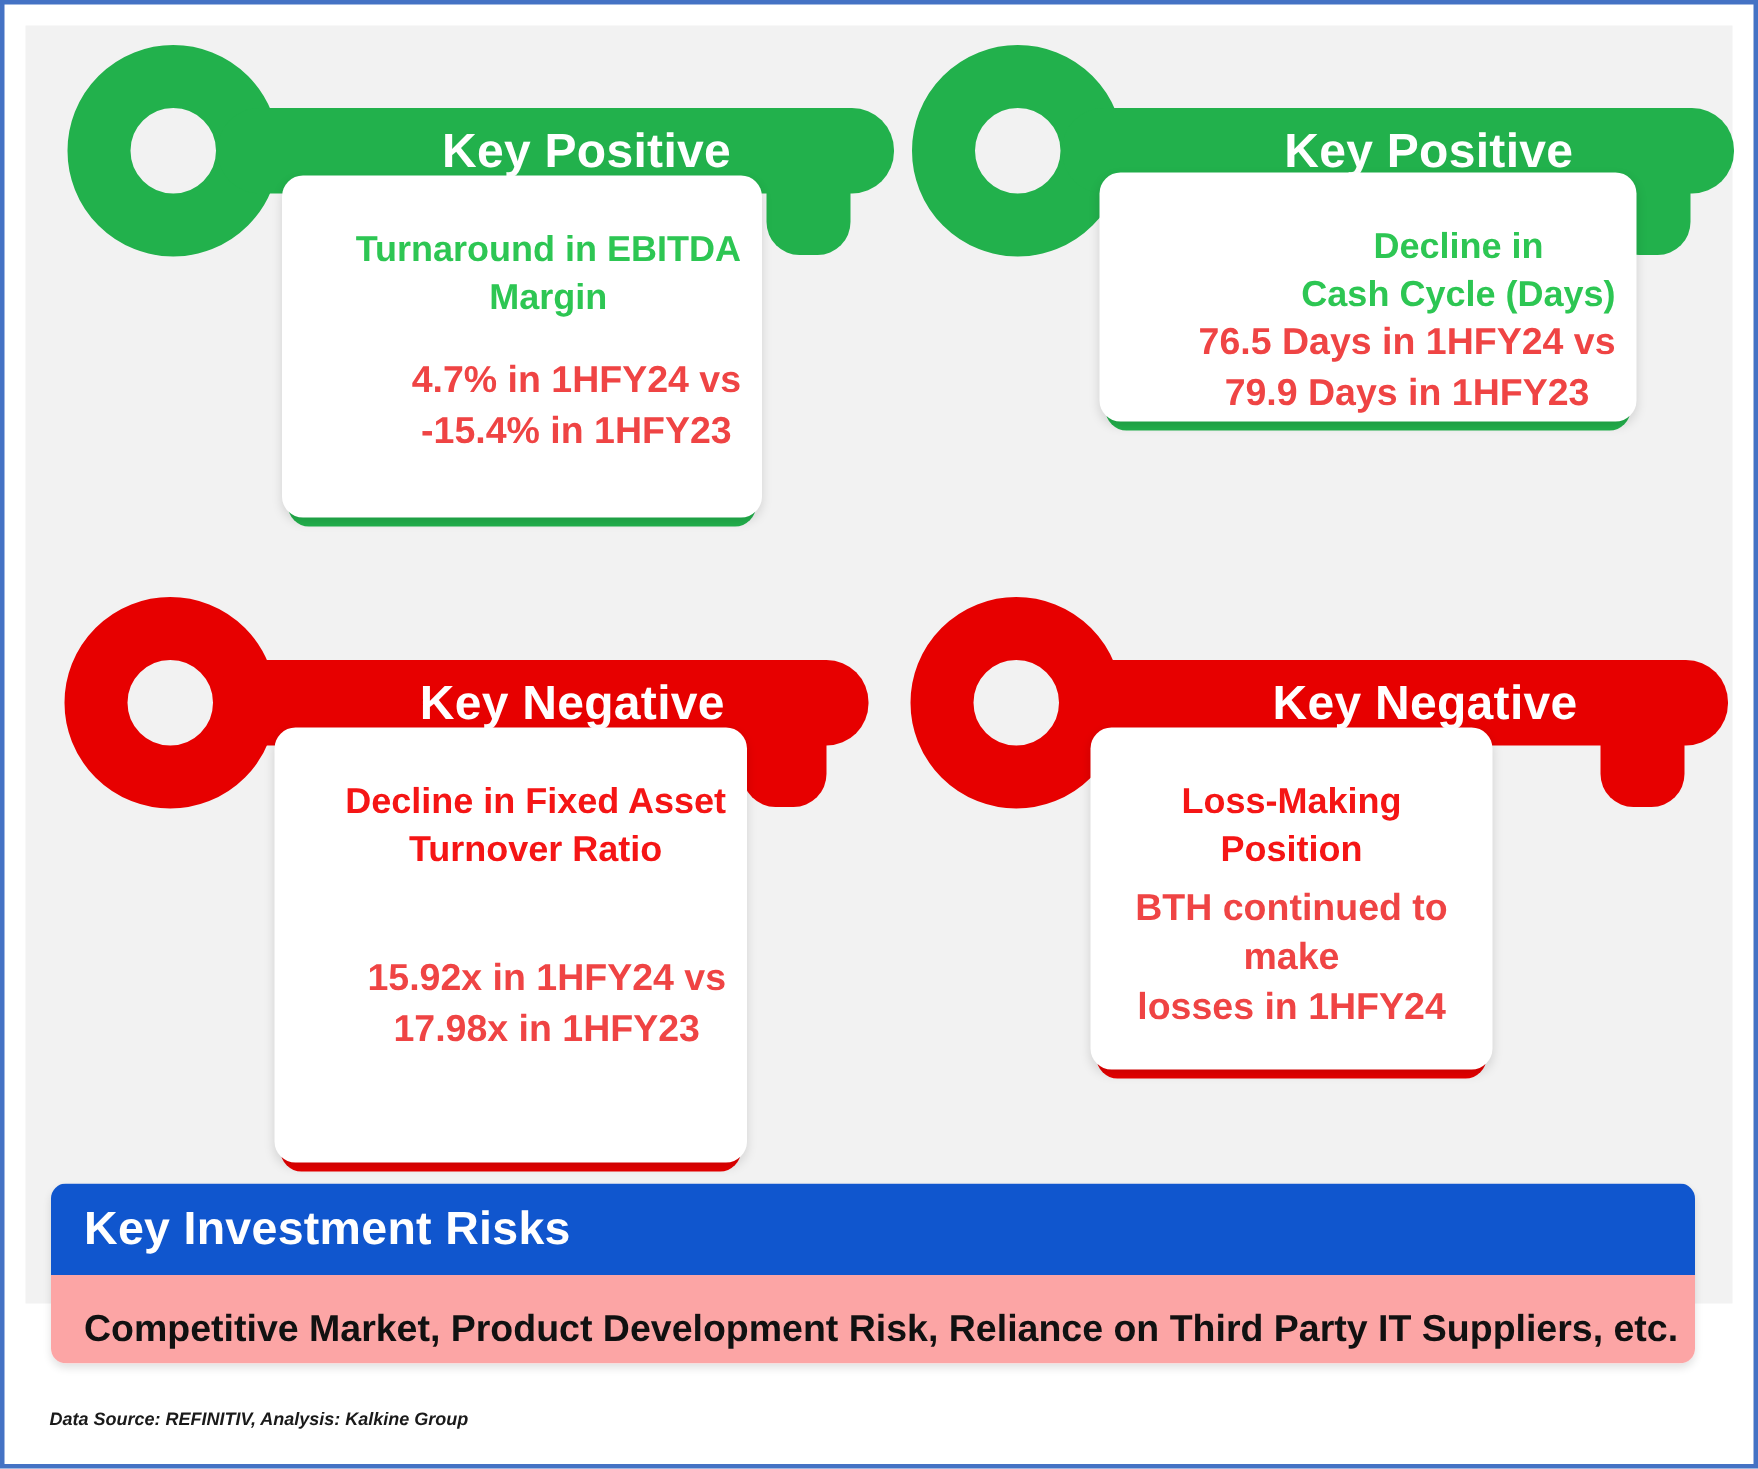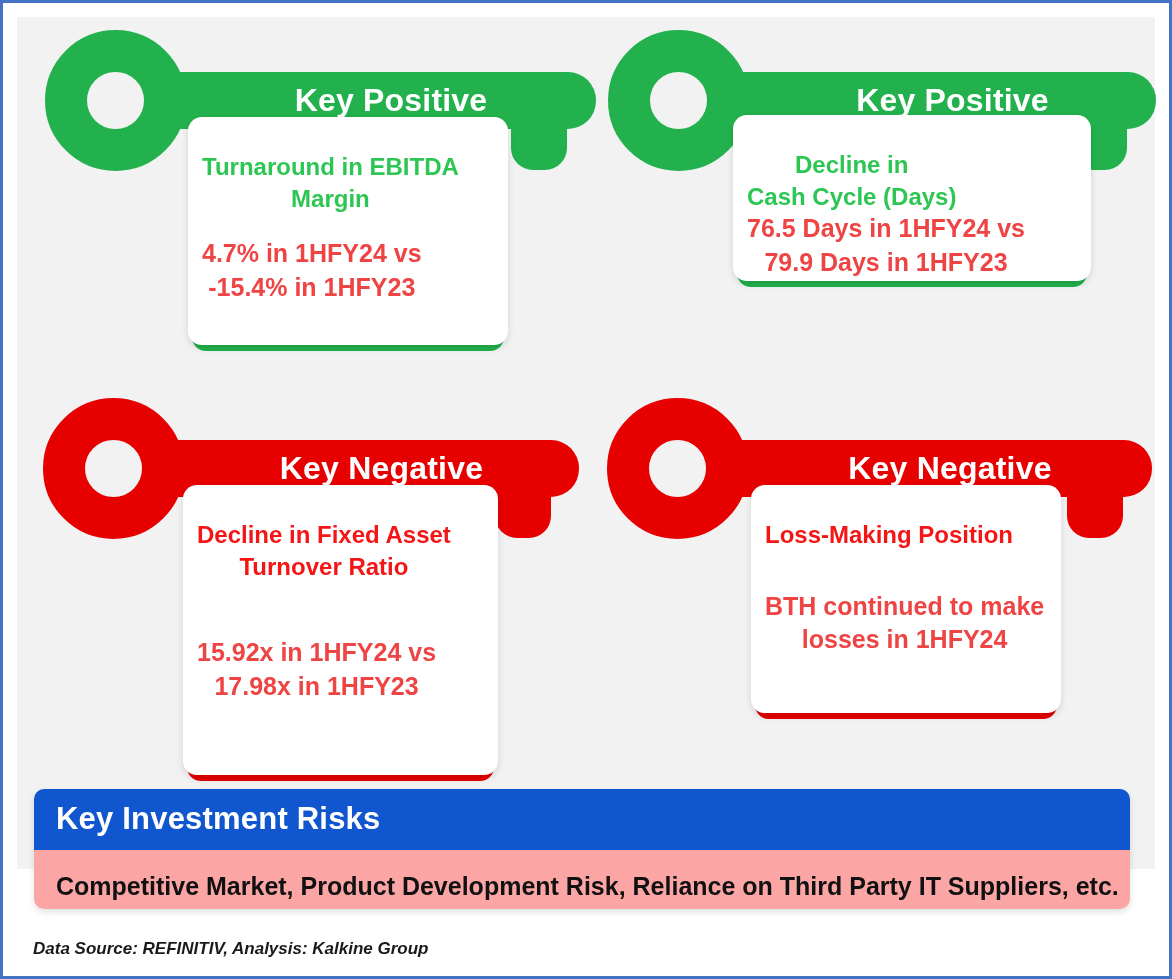--- a/index.html
+++ b/index.html
@@ -96,21 +96,21 @@
 
   .card {
     position: absolute;
     left: 0; top: 0; right: 0;
     bottom: 6px;
     background: #ffffff;
     border-radius: 14px;
     box-shadow: 0 3px 7px rgba(0,0,0,.13);
     display: flex;
     flex-direction: column;
-    align-items: flex-start;
+    align-items: flex-end;
     padding: 34px 14px 18px 14px;
   }
 
   .card-title {
     font-size: 24px;
     font-weight: bold;
     line-height: 1.32;
     text-align: center;
     white-space: pre-line;
   }
@@ -154,21 +154,21 @@
     color: #111111;
     font-size: 25px;
     font-weight: bold;
     padding: 22px 0 8px 22px;
   }
 
   #footnote {
     position: absolute;
     left: 30px;
     top: 936px;
-    font-size: 17px;
+    font-size: 12px;
     font-weight: bold;
     font-style: italic;
     color: #1a1a1a;
   }
 </style>
 </head>
 <body>
 
 <div id="frame">
 
@@ -225,21 +225,21 @@
     </div>
   </div>
 
   <div class="key-group red" style="left:604px; top:395px; width:545px; height:140px;">
     <div class="key-ring"></div>
     <div class="key-shaft" style="width:445px;"></div>
     <div class="key-tooth" style="left:460px;"></div>
     <div class="key-label" style="left:141px; width:404px;">Key Negative</div>
   </div>
 
-  <div class="card-wrap red" style="left:748px; top:482px; width:310px; height:234px;">
+  <div class="card-wrap red" style="left:724px; top:482px; width:268px; height:234px;">
     <div class="card-accent"></div>
     <div class="card">
       <div class="card-title red">Loss-Making Position</div>
       <div class="card-value">BTH continued to make
 losses in 1HFY24</div>
     </div>
   </div>
 
   <div id="risks-box">
     <div id="risks-header">Key Investment Risks</div>

